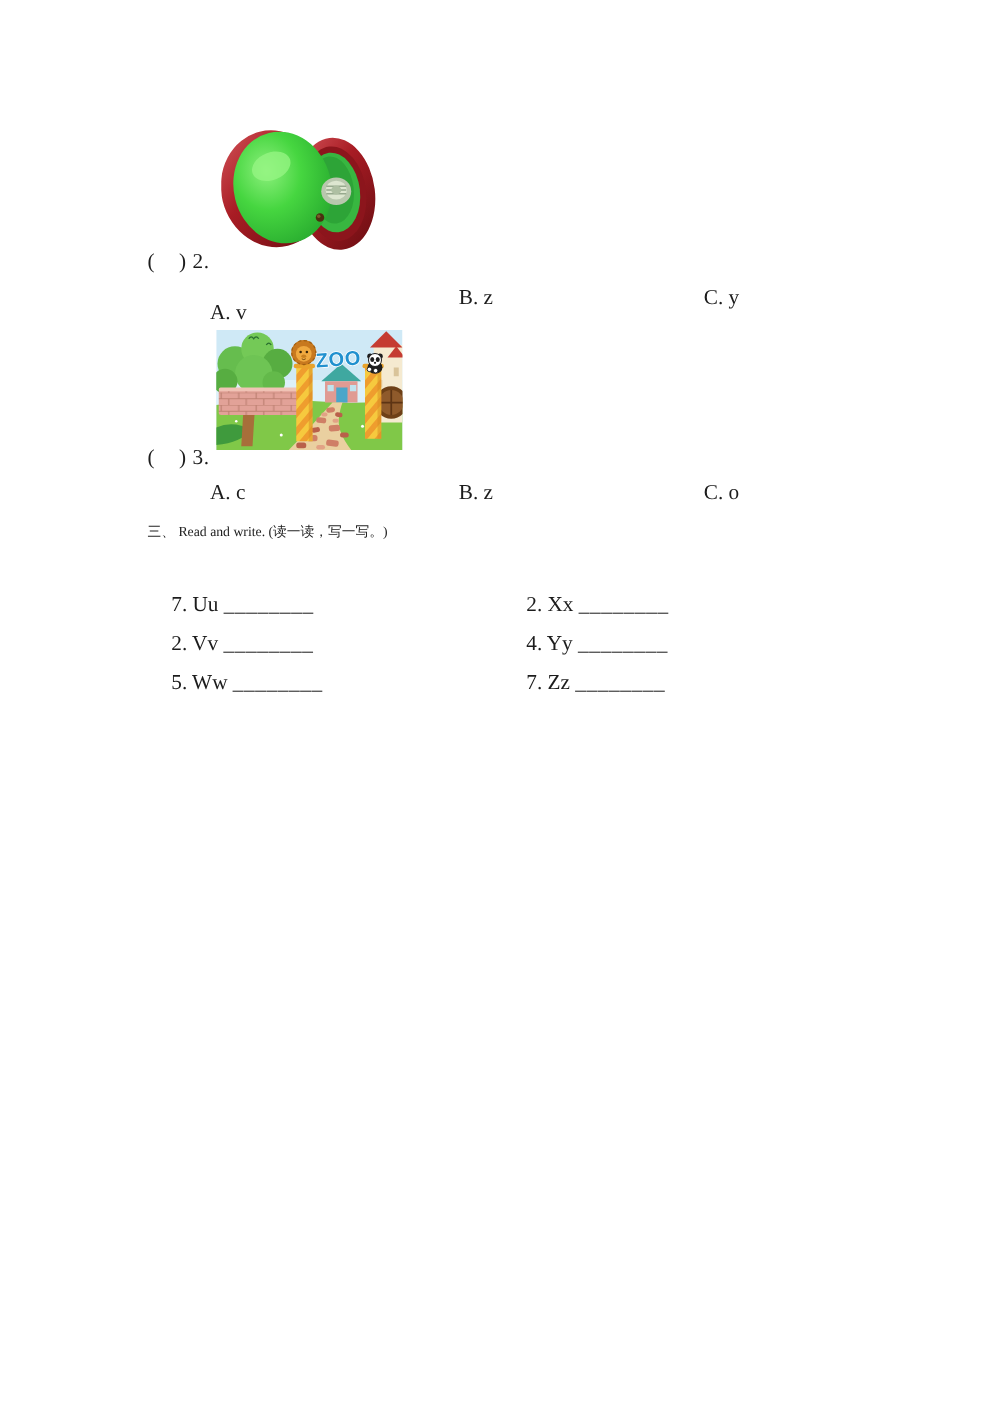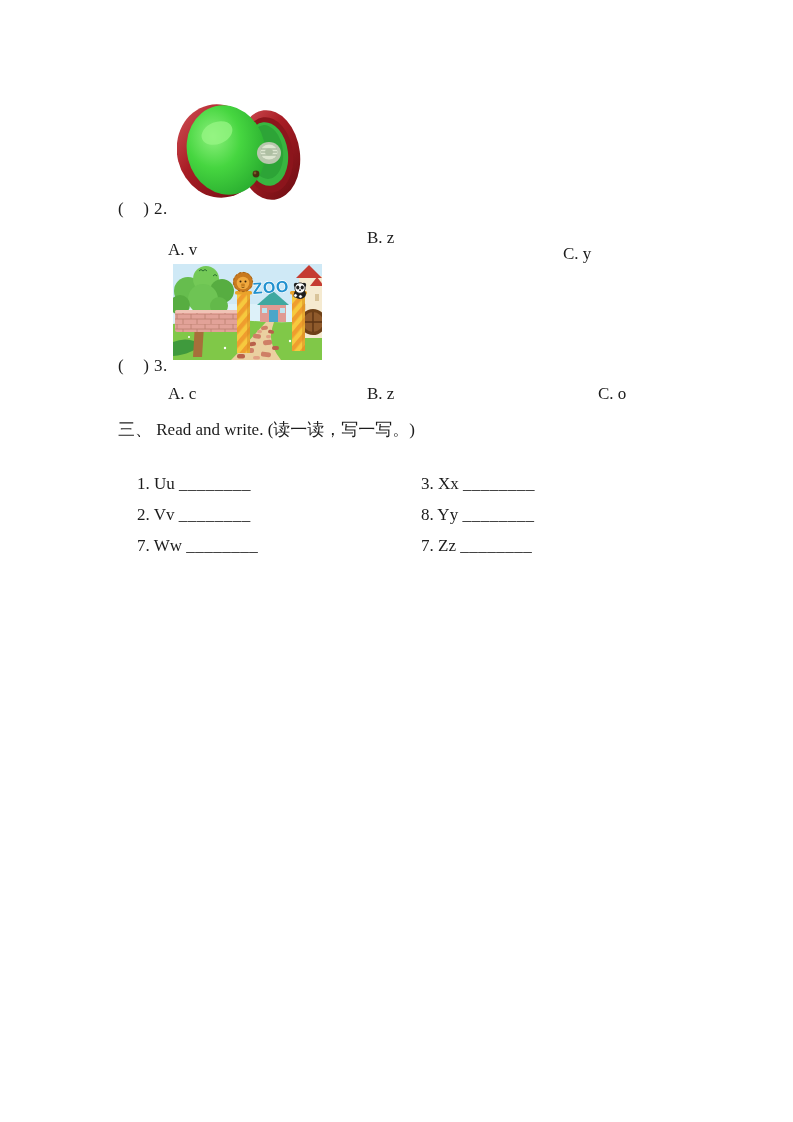--- a/index.html
+++ b/index.html
@@ -5,21 +5,21 @@
   * { margin:0; padding:0; box-sizing:border-box; }
   html,body { background:#ffffff; }
   .page {
     position:relative; width:793px; height:1122px; background:#ffffff;
     font-family:"Liberation Serif","DejaVu Serif",serif;
     color:#1c1c1c; font-size:17px; overflow:hidden;
   }
   .abs { position:absolute; }
   .qlabel { white-space:pre; letter-spacing:.5px; }
   .opt { position:absolute; white-space:pre; }
-  .heading { font-size:17px; font-weight:normal; white-space:pre; }
+  .heading { font-size:11px; font-weight:normal; white-space:pre; }
   .witem { position:absolute; white-space:pre; }
   .blank { letter-spacing:.5px;font-style:italic; }
   figure.img { position:absolute; }
   figure.img svg { display:block; width:100%; height:100%; }
 </style>
 </head>
 <body>
 
 <div class="page">
 
@@ -56,21 +56,21 @@
 
       <circle cx="79" cy="77" r="3.4" fill="#4a2f10"></circle>
       <circle cx="78" cy="76" r="1.4" fill="#7a5a2a"></circle>
     </svg>
   </figure>
 
   <div class="abs qlabel" style="left:118px; top:199px;">(    ) 2.</div>
 
   <span class="opt" style="left:168px; top:228px;margin-top:12px;">A. v</span>
   <span class="opt" style="left:367px; top:228px;">B. z</span>
-  <span class="opt" style="left:563px; top:244px;">C. y</span>
+  <span class="opt" style="left:563px; top:228px;">C. y</span>
 
   <figure class="img" style="left:173px; top:264px; width:149px; height:96px;">
     <svg viewBox="0 0 149 96">
       <defs>
         <pattern id="stripes" width="9" height="9" patternUnits="userSpaceOnUse" patternTransform="rotate(40)">
           <rect width="9" height="9" fill="#f6c93e"></rect>
           <rect width="4.5" height="9" fill="#ef9d2e"></rect>
         </pattern>
         <pattern id="bricks" width="14" height="10" patternUnits="userSpaceOnUse">
           <rect width="14" height="10" fill="#e2a298"></rect>
@@ -180,36 +180,36 @@
           <circle cx="52" cy="84" r="1.2"></circle>
           <circle cx="16" cy="73" r="1"></circle>
       </g>
     </svg>
   </figure>
 
   <div class="abs qlabel" style="left:118px; top:356px;">(    ) 3.</div>
 
   <span class="opt" style="left:168px; top:384px;">A. c</span>
   <span class="opt" style="left:367px; top:384px;">B. z</span>
-  <span class="opt" style="left:563px; top:384px;margin-left:35px;">C. o</span>
+  <span class="opt" style="left:563px; top:384px;">C. o</span>
 
   <h2 class="abs heading" style="left:118px; top:418px;">三、 Read and write. (读一读，写一写。)</h2>
 
   <div class="witem" style="left:120px; top:454px;">
-    <span>1. Uu </span><span class="blank">________</span>
+    <span>7. Uu </span><span class="blank">________</span>
   </div>
   <div class="witem" style="left:404px; top:454px;">
-    <span>3. Xx </span><span class="blank">________</span>
+    <span>2. Xx </span><span class="blank">________</span>
   </div>
   <div class="witem" style="left:120px; top:485px;">
     <span>2. Vv </span><span class="blank">________</span>
   </div>
   <div class="witem" style="left:404px; top:485px;">
-    <span>8. Yy </span><span class="blank">________</span>
+    <span>4. Yy </span><span class="blank">________</span>
   </div>
   <div class="witem" style="left:120px; top:516px;">
-    <span>7. Ww </span><span class="blank">________</span>
+    <span>5. Ww </span><span class="blank">________</span>
   </div>
   <div class="witem" style="left:404px; top:516px;">
     <span>7. Zz </span><span class="blank">________</span>
   </div>
 
 </div>
 
 </body></html>

